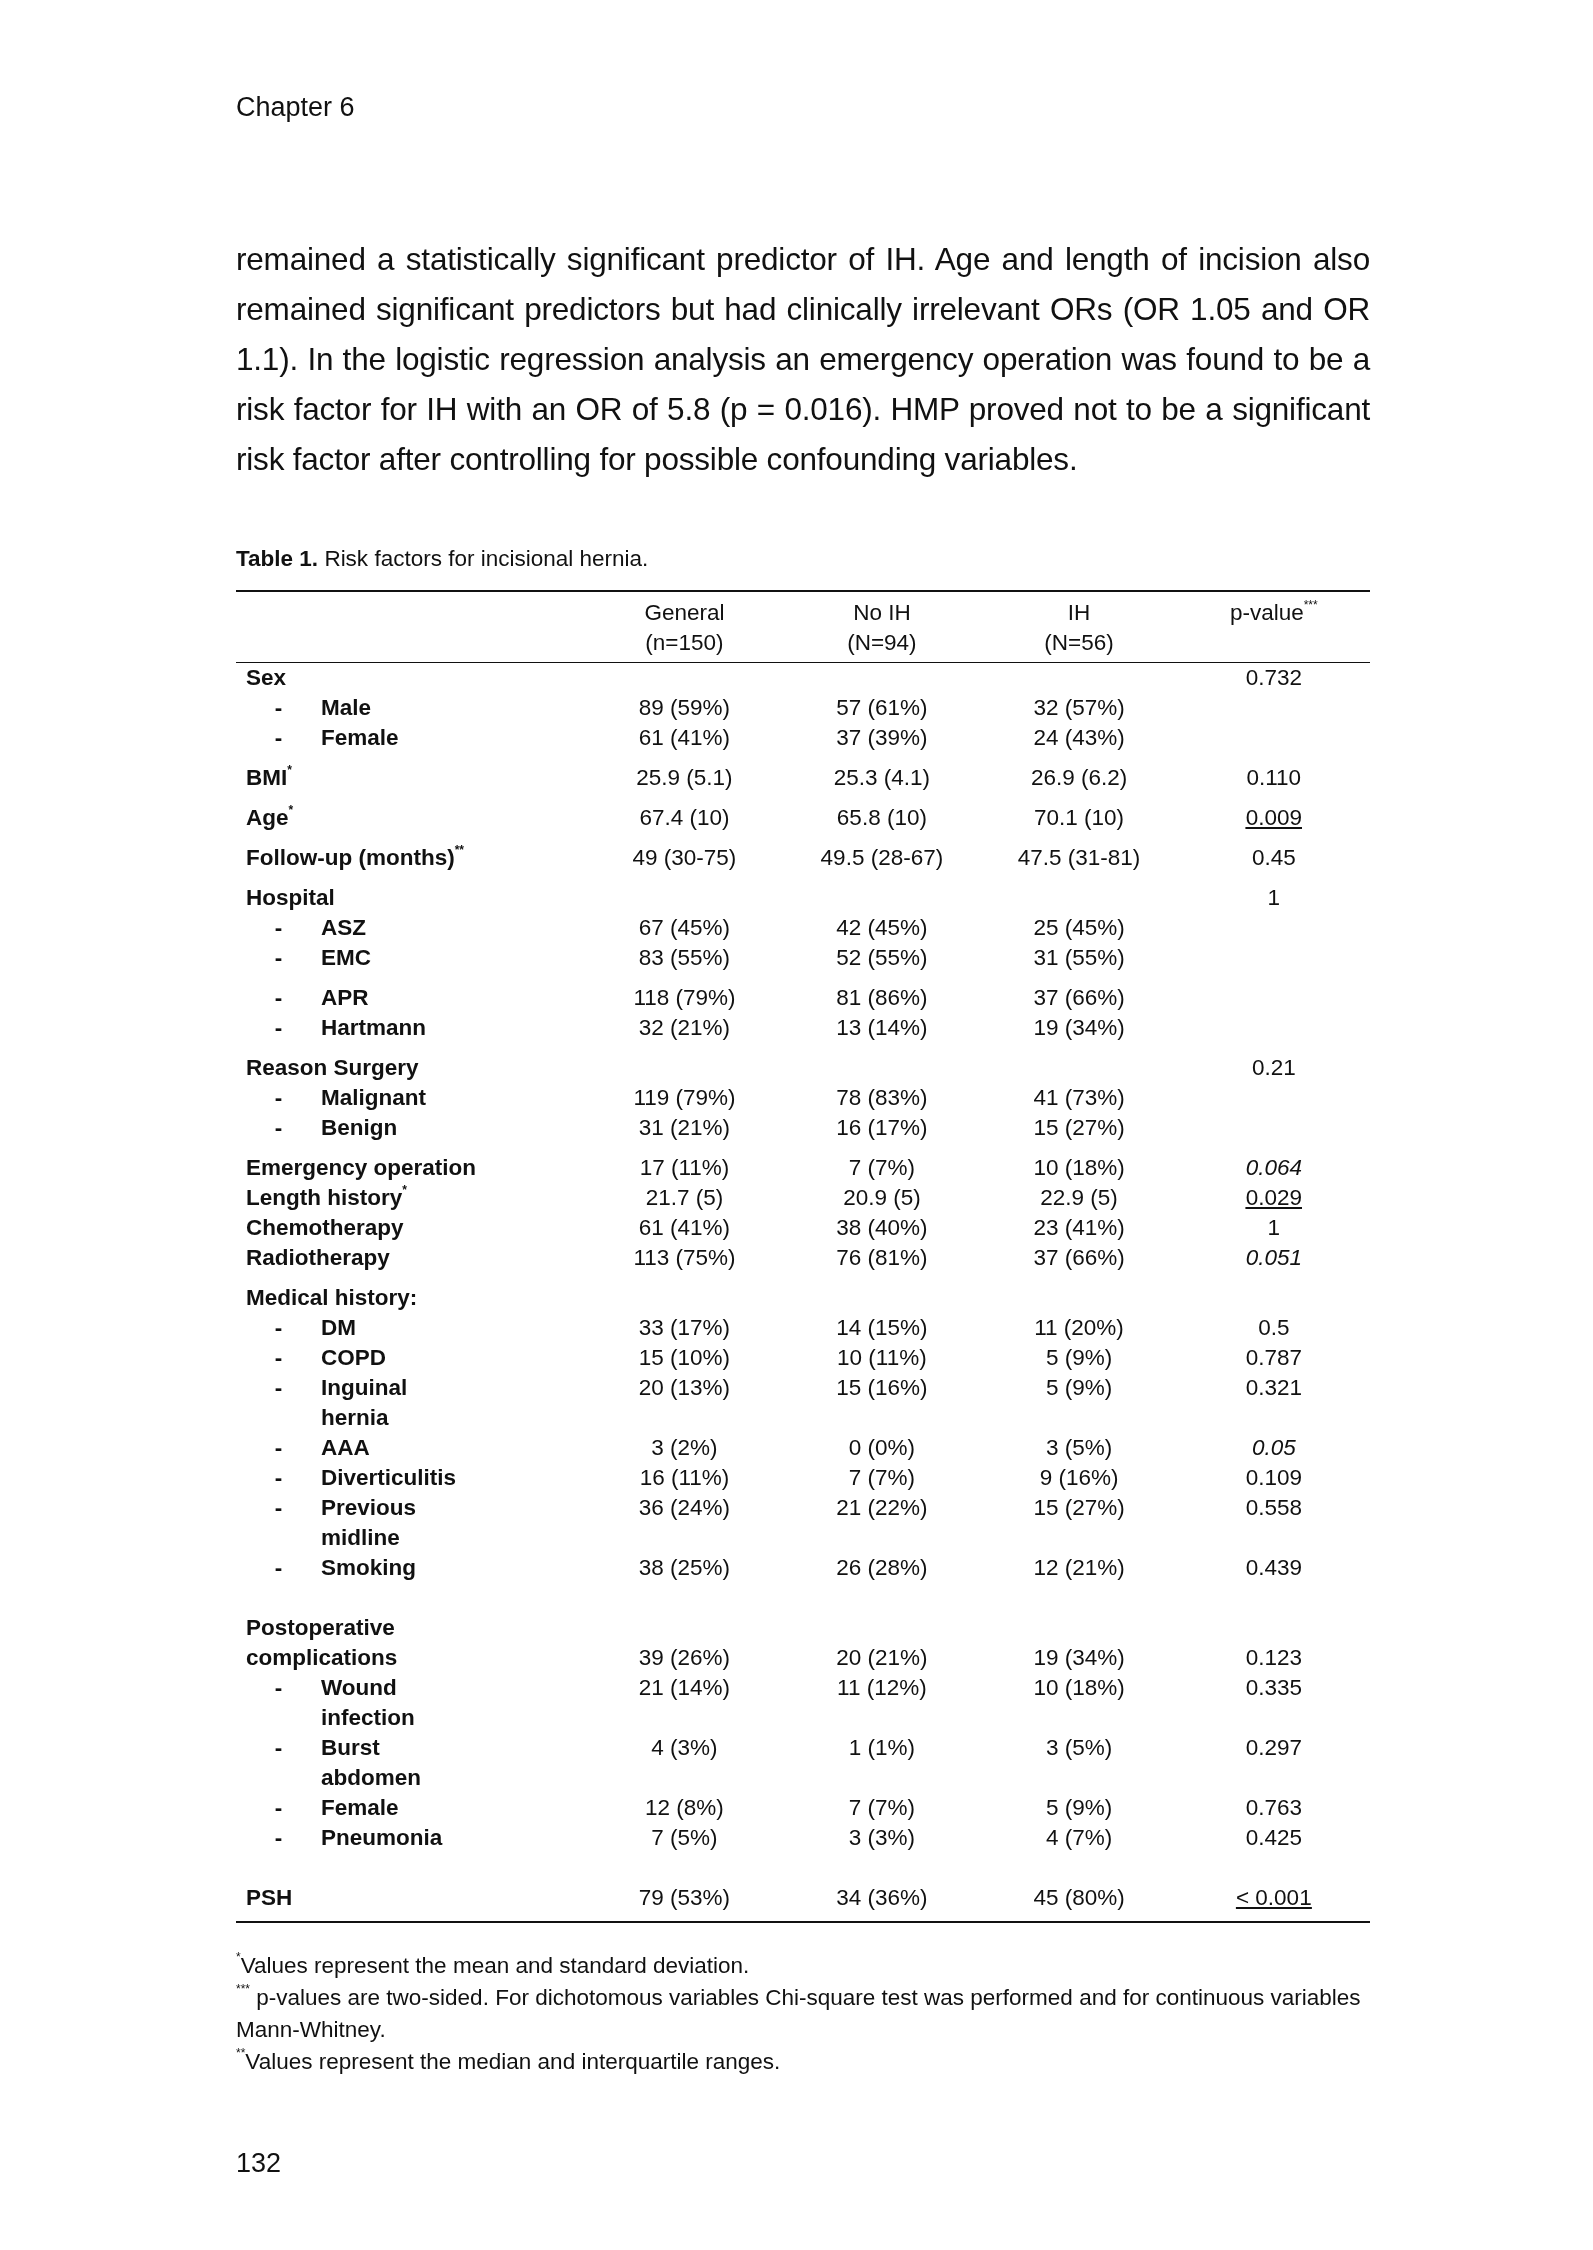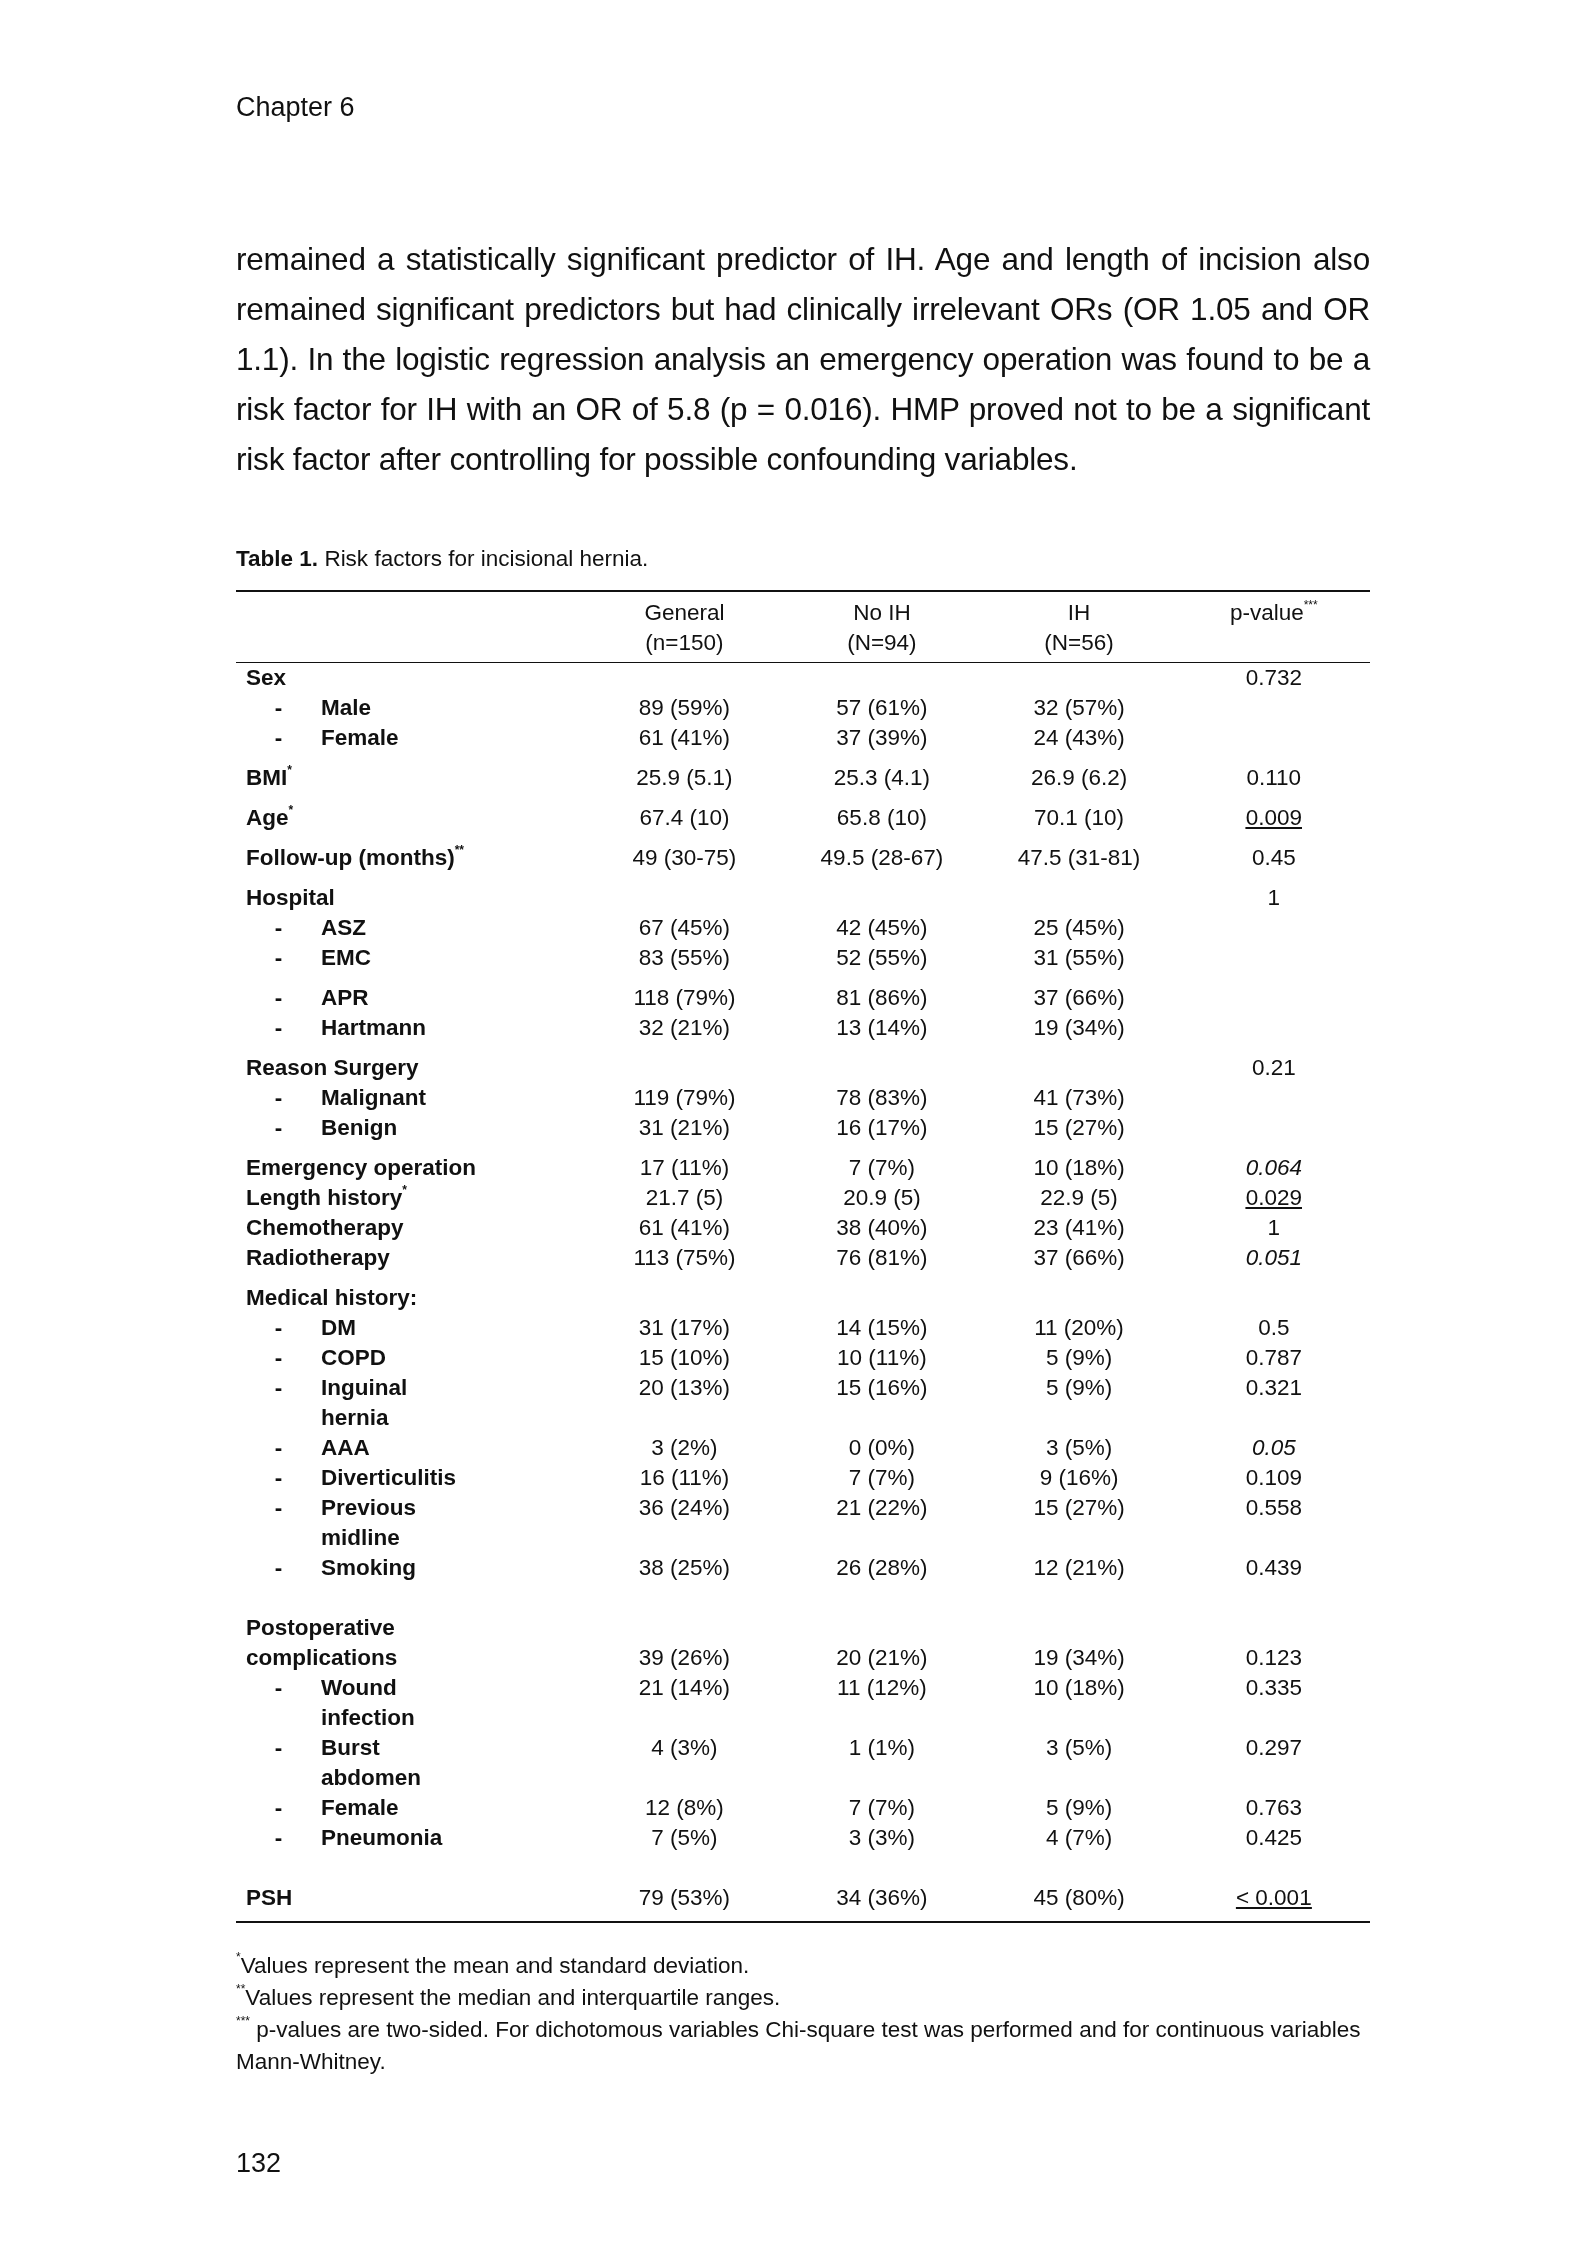--- a/index.html
+++ b/index.html
@@ -248,21 +248,21 @@
           <td class="num"></td>
           <td class="p"><span class=""></span></td>
         </tr>
         <tr>
           <td class="lbl" style="padding-left:0">
             <div class="sublbl">
               <span class="d">-</span>
               <span class="t">DM</span>
             </div>
           </td>
-          <td class="num">31 (17%)</td>
+          <td class="num">33 (17%)</td>
           <td class="num">14 (15%)</td>
           <td class="num">11 (20%)</td>
           <td class="p"><span class="">0.5</span></td>
         </tr>
         <tr>
           <td class="lbl" style="padding-left:0">
             <div class="sublbl">
               <span class="d">-</span>
               <span class="t">COPD</span>
             </div>
@@ -406,17 +406,17 @@
           <td class="num">34 (36%)</td>
           <td class="num">45 (80%)</td>
           <td class="p u"><span class="u">&lt; 0.001</span></td>
         </tr>
       </tbody>
   </table>
 </div>
 
 <div class="footnotes">
   <div><sup>*</sup><span>Values represent the mean and standard deviation.</span></div>
+  <div><sup>***</sup><span> p-values are two-sided. For dichotomous variables Chi-square test was performed and for continuous variables Mann-Whitney.</span></div>
   <div><sup>**</sup><span>Values represent the median and interquartile ranges.</span></div>
-  <div><sup>***</sup><span> p-values are two-sided. For dichotomous variables Chi-square test was performed and for continuous variables Mann-Whitney.</span></div>
 </div>
 
 <div class="pageno">132</div>
 
 </body></html>

